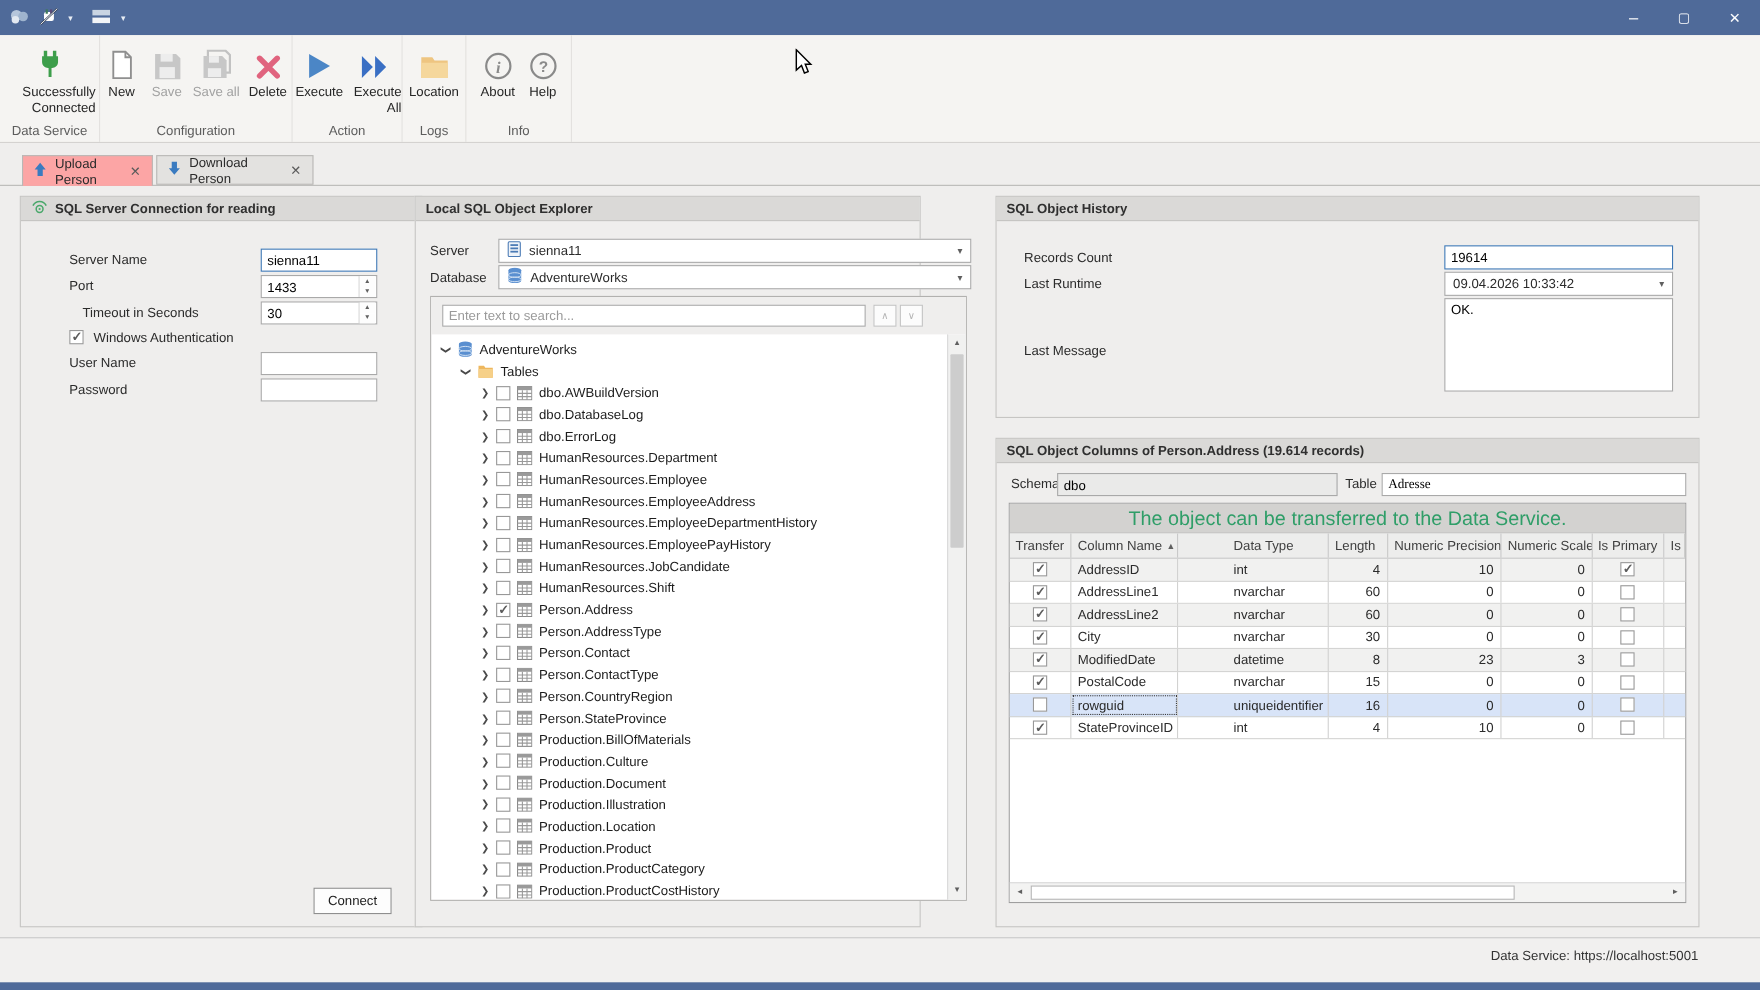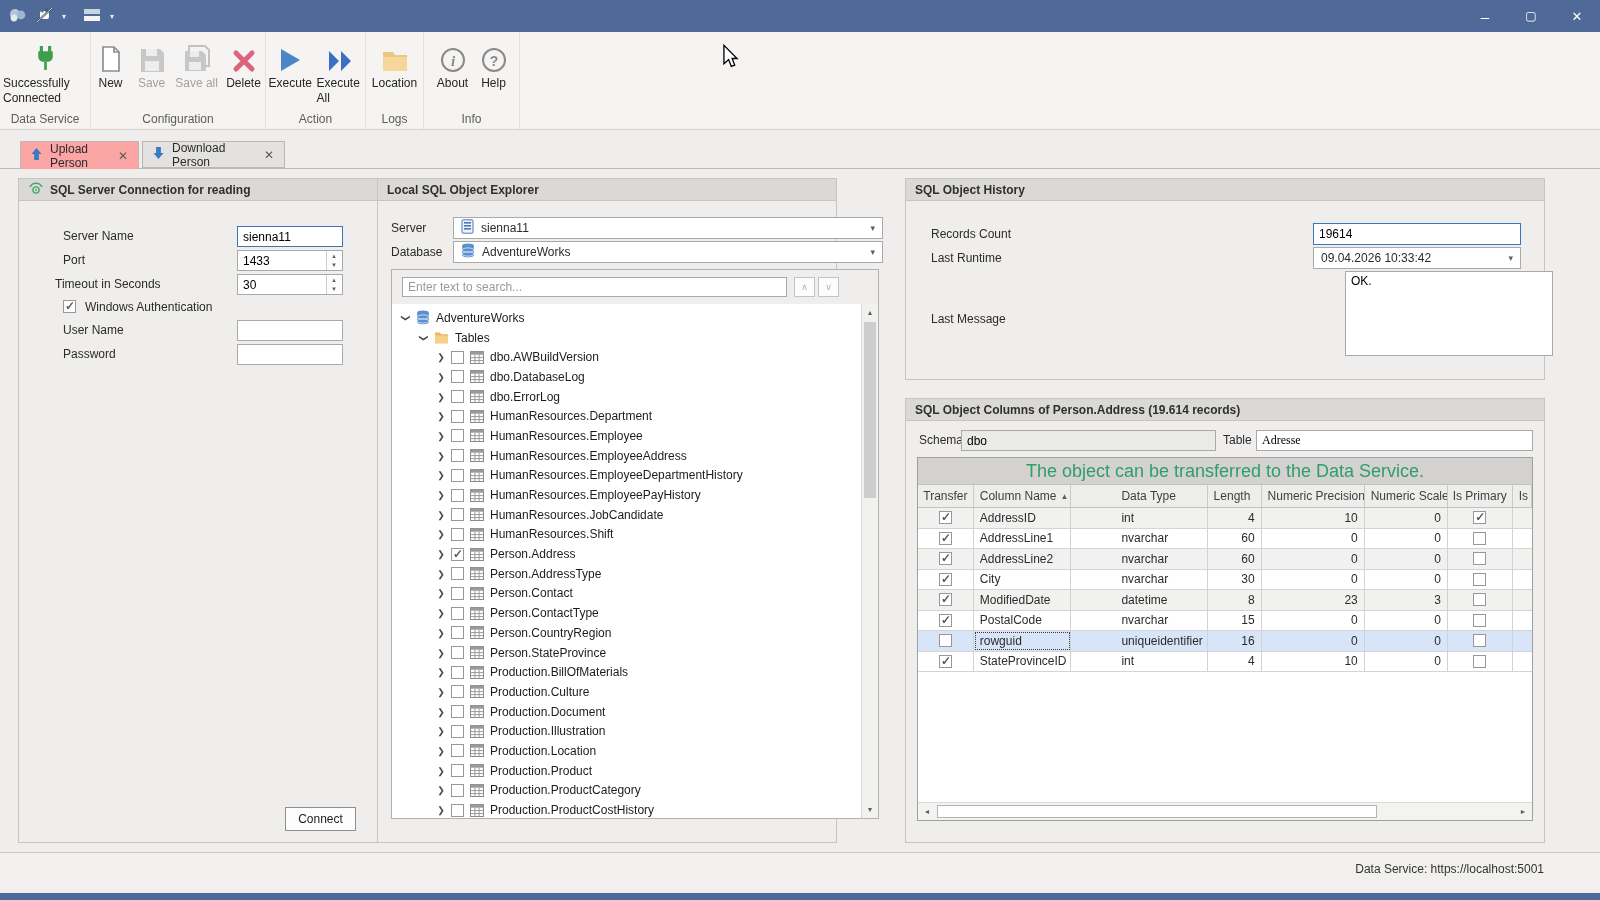--- a/index.html
+++ b/index.html
@@ -15,21 +15,21 @@
   .winbtns { position:absolute; right:0; top:0; height:32px; display:flex; }
   .winbtn { width:46px; height:32px; color:#fff; display:flex; align-items:center; justify-content:center; font-size:14px; }
 
   
   .ribbon { position:absolute; left:0; top:32px; width:1600px; height:98px; background:#f5f4f2; border-bottom:1px solid #d4d2d0; }
   .rgroup { position:absolute; top:0; bottom:0; display:flex; align-items:flex-start; justify-content:center; gap:2px; padding-top:9px; border-right:1px solid #e3e1df; }
   .g1{left:0;width:91px;} .g2{left:91px;width:175px;} .g3{left:266px;width:100px;} .g4{left:366px;width:58px;} .g5{left:424px;width:96px;}
   .glabel { position:absolute; bottom:3px; left:0; right:0; text-align:center; color:#5d5d5d; }
   .rbtn { display:flex; flex-direction:column; align-items:center; }
   .rbtn .ric { height:32px; display:flex; align-items:flex-end; }
-  .rbtn .rlabel { margin-top:3px; text-align:left; line-height:1.25; color:#262626; }
+  .rbtn .rlabel { margin-top:3px; text-align:right; line-height:1.25; color:#262626; }
   .rbtn.dis .rlabel { color:#a2a2a2; }
   .w84{width:84px;} .w40{width:40px;} .w48{width:48px;} .w44{width:44px;} .w52{width:52px;} .w56{width:56px;} .w42{width:42px;} .w36{width:36px;}
 
   
   .tabline { position:absolute; left:0; top:168px; width:1600px; height:1px; background:#b9b8b6; z-index:1; }
   .tab { position:absolute; top:141px; display:flex; align-items:center; gap:8px; padding:0 10px; border:1px solid #b9b8b6; z-index:2; }
   .tab .tclose { color:#5b5b5b; font-size:12px; }
   .tab-active { left:20px; width:119px; height:28px; background:#fca5a5; border-bottom:none; z-index:3; }
   .tab-inactive { left:142px; width:143px; height:27px; background:#e3e2e0; }
 
@@ -63,21 +63,21 @@
   .trow { height:19.7px; display:flex; align-items:center; color:#1c1c1c; }
   .chev { width:12px; font-size:9px; color:#4a4a4a; text-align:center; margin-right:4px; flex:none; }
   .chev.open { transform:rotate(90deg); }
   .trow .cb { margin-right:6px; }
   .tico { margin-right:6px; display:flex; flex:none; }
   .vscroll { position:absolute; top:34px; right:0; bottom:0; width:17px; background:#f1f1f0; border-left:1px solid #d9d9d9; }
   .varrow { position:absolute; left:0; right:0; height:17px; font-size:7px; color:#5f5f5f; text-align:center; line-height:17px; }
   .vthumb { position:absolute; left:2px; width:12px; background:#cdcdcd; border-radius:1px; }
 
   
-  .msgarea { position:absolute; border:1px solid #a9a9a9; background:#fff; font-family:"Liberation Sans",sans-serif; font-size:12px; padding:2px 5px; resize:none;margin-left:32px; }
+  .msgarea { position:absolute; border:1px solid #a9a9a9; background:#fff; font-family:"Liberation Sans",sans-serif; font-size:12px; padding:2px 5px; resize:none; }
 
   
   .grid { position:absolute; left:11px; top:58px; width:616px; height:364px; border:1px solid #9f9f9f; background:#fff; }
   .gmsg { height:27px; background:#d3d2d0; border-bottom:1px solid #c2c2c2; color:#2f9e68; font-size:18px; display:flex; align-items:center; justify-content:center; }
   .ghdr { height:23px; background:#ededec; border-bottom:1px solid #c2c2c2; display:flex; }
   .gcell { border-right:1px solid #d2d2d1; padding:0 6px; display:flex; align-items:center; overflow:hidden; white-space:nowrap; }
   .ghdr .gcell { color:#3f3f3f; border-right:1px solid #c9c9c9; }
   .sort { margin-left:auto; font-size:8px; color:#5f5f5f; padding-left:4px; }
   .grow { height:20.5px; display:flex; border-bottom:1px solid #d4d4d3; }
   .grow.alt { background:#f1f1f0; }
@@ -275,21 +275,21 @@
       <span>SQL Server Connection for reading</span>
     </div>
     <span class="flabel" style="left:44px;top:47px;">Server Name</span>
     <input class="fld focus" style="left: 218px; top: 47px; width: 106px;" value="sienna11">
     <span class="flabel" style="left:44px;top:71px;">Port</span>
     <input class="fld" style="left: 218px; top: 71px; width: 106px; padding-right: 18px;" value="1433">
     <span class="spinbtns" style="left:307px;top:48px;height:19px;top:72px;">
         <span class="spinbtn">▲</span>
         <span class="spinbtn">▼</span>
       </span>
-    <span class="flabel" style="left:36px;top:95px;">Timeout in Seconds</span>
+    <span class="flabel" style="left:56px;top:95px;">Timeout in Seconds</span>
     <input class="fld" style="left: 218px; top: 95px; width: 106px; padding-right: 18px;" value="30">
     <span class="spinbtns" style="left:307px;top:96px;height:19px;">
         <span class="spinbtn">▲</span>
         <span class="spinbtn">▼</span>
       </span>
     <span class="cb checked" style="position:absolute;left:44px;top:121px;"></span>
     <span class="flabel" style="left:66px;top:118px;">Windows Authentication</span>
     <span class="flabel" style="left:44px;top:141px;">User Name</span>
     <input class="fld" style="left: 218px; top: 141px; width: 106px;" value="">
     <span class="flabel" style="left:44px;top:165px;">Password</span>

